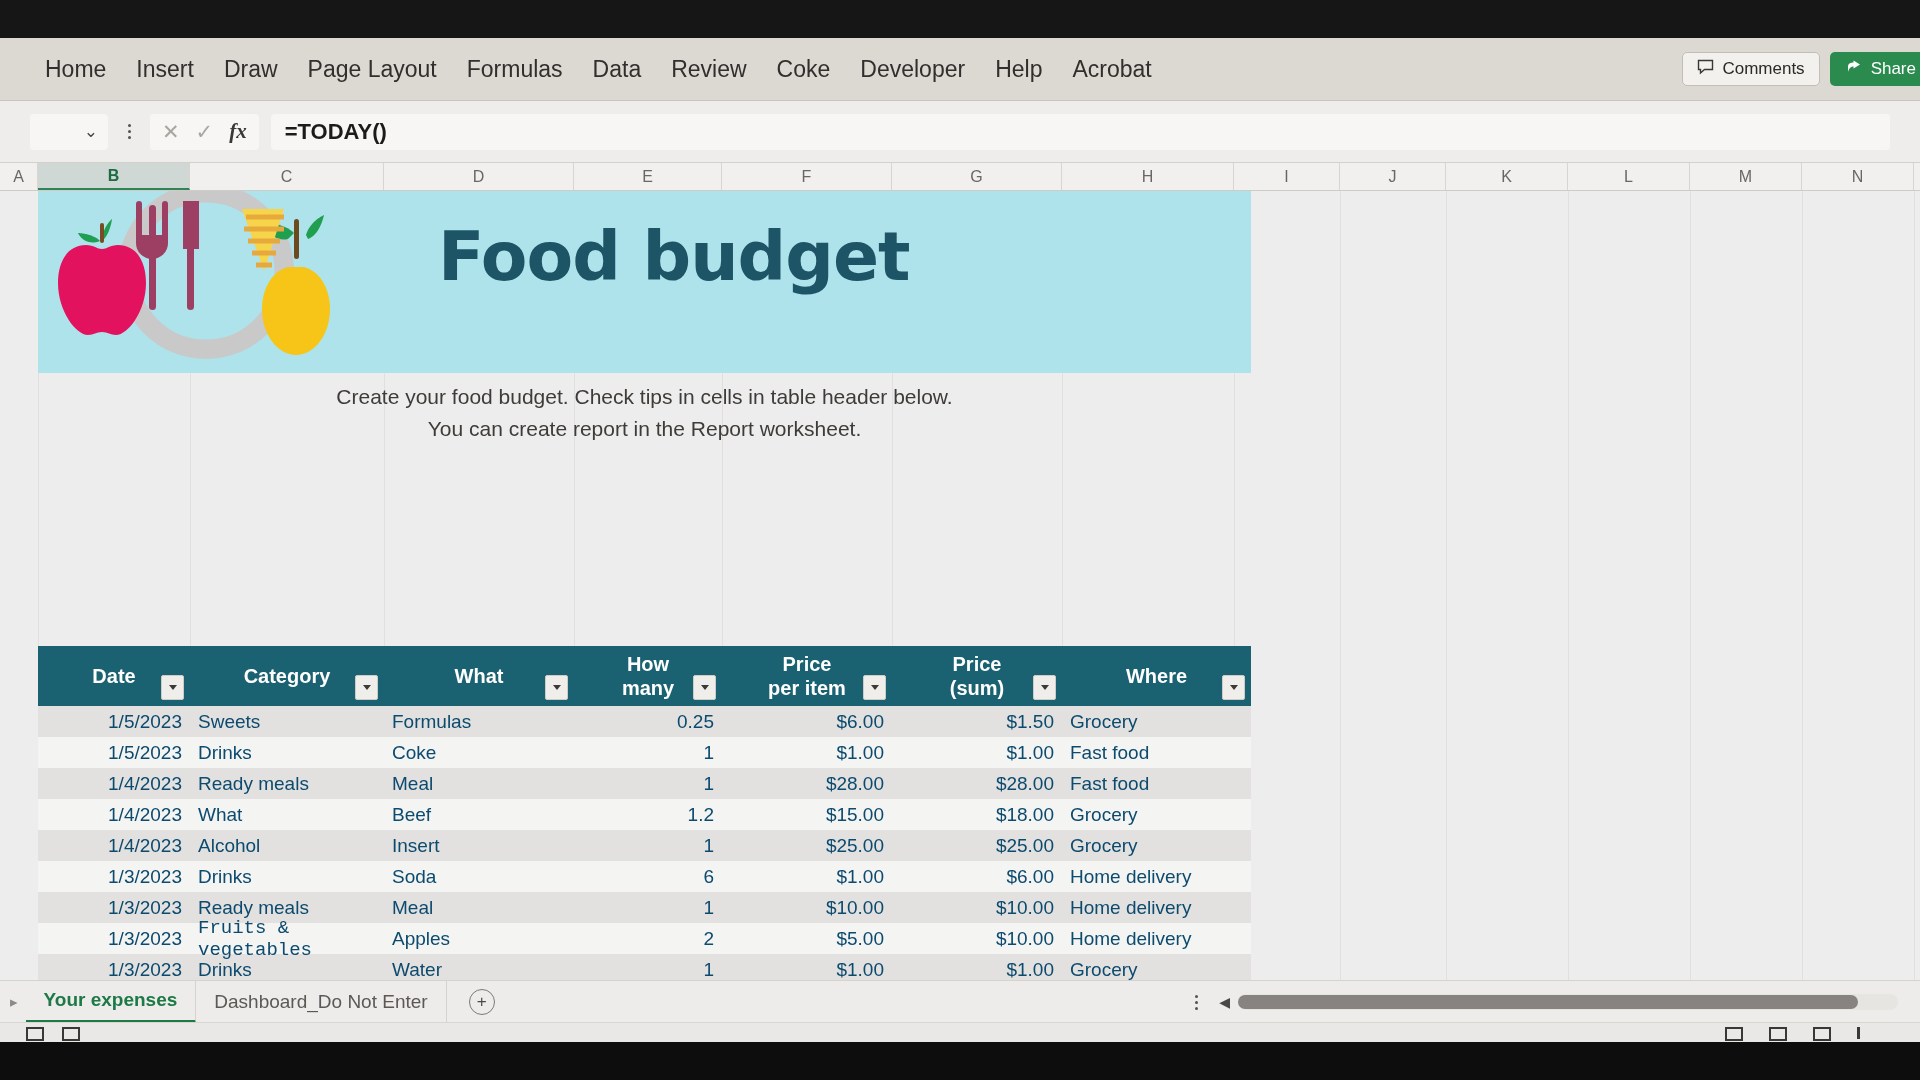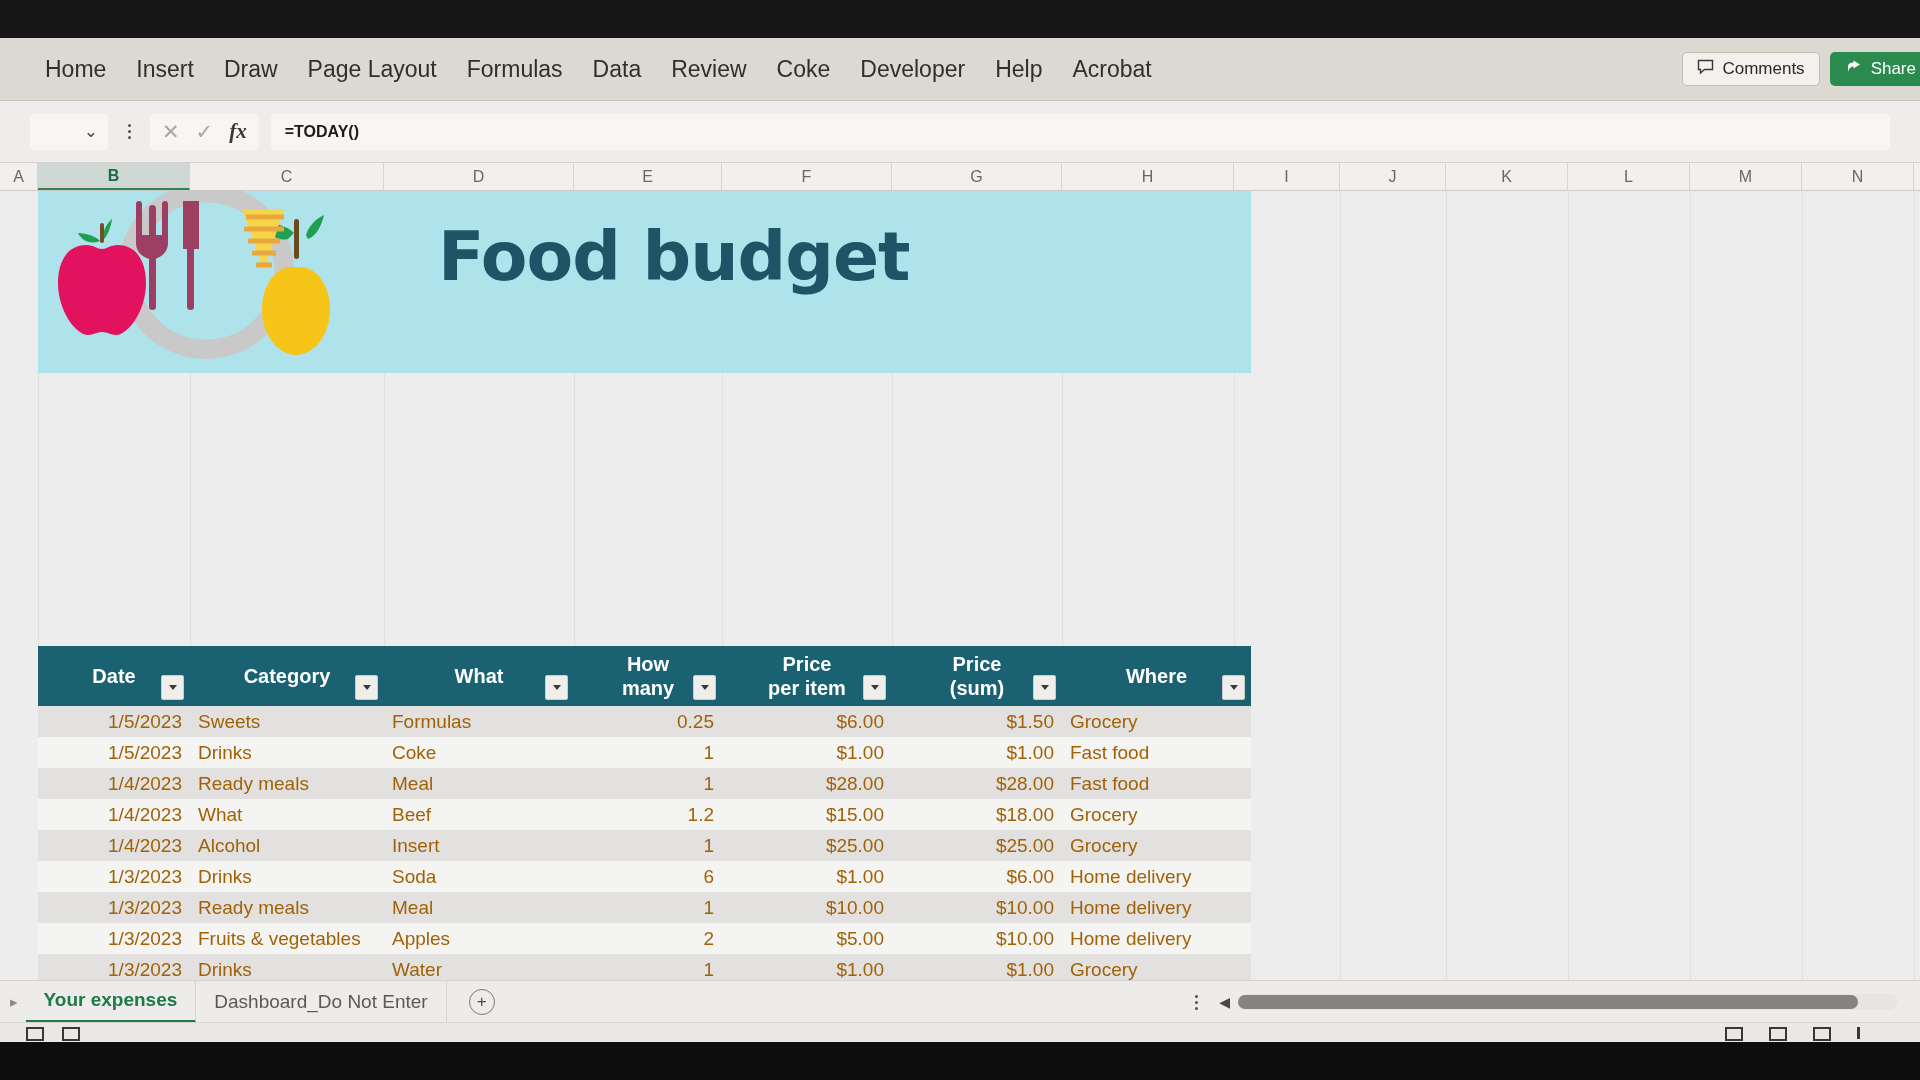--- a/index.html
+++ b/index.html
@@ -73,21 +73,21 @@
   .fb-icons {
     display: flex; align-items: center; gap: 16px; margin-left: 8px;
     background: #f7f6f4; height: 36px; padding: 0 12px; border-radius: 4px;
   }
   .fb-ic { font-size: 21px; color: #a9a6a1; line-height: 1; }
   .fb-fx { font-size: 21px; color: #3b3835; font-family: "Liberation Serif", serif; font-style: italic; font-weight: 700; }
   .fb-input {
     flex: 1; height: 36px; margin-left: 12px; margin-right: 30px;
     background: #f7f6f4; border-radius: 4px;
     display: flex; align-items: center; padding-left: 14px;
-    font-size: 16px; color: #1d1b19; font-weight: 600;
+    font-size: 22px; color: #1d1b19; font-weight: 600;
   }
 
   
   .colhdr {
     position: absolute; left: 0; top: 163px; width: 1920px; height: 28px;
     background: #f1f0ee; border-bottom: 1px solid #cfccc7;
     display: flex;
   }
   .colcell {
     height: 100%; display: flex; align-items: center; justify-content: center;
@@ -139,21 +139,21 @@
   .filt {
     position: absolute; right: 6px; bottom: 6px;
     width: 23px; height: 25px; background: #f0eeeb;
     border: 1px solid #cfccc7; border-radius: 2px;
     display: flex; align-items: center; justify-content: center;
   }
   .filt::after {
     content: ""; border-left: 4px solid transparent; border-right: 4px solid transparent;
     border-top: 5px solid #3c3a37;
   }
-  .trow { display: flex; height: 31px; align-items: center; font-size: 19px; color: #a16207; }
+  .trow { display: flex; height: 31px; align-items: center; font-size: 19px; color: #0c4a6e; }
   .trow.odd { background: #e2e1e0; }
   .trow.even { background: #f4f4f3; }
   .td { padding: 0 8px; display: flex; align-items: center; height: 100%; }
   .td.r { justify-content: flex-end; }
   .td.l { justify-content: flex-start; }
 
   
   .tabbar {
     position: absolute; left: 0; top: 980px; width: 1920px; height: 42px;
     background: #edeceb; border-top: 1px solid #d6d3ce;
@@ -319,20 +319,24 @@
         <path d="M238 58c-10-10-28-10-28-10s4 20 22 16z" fill="#1f9f4f"></path>
         <path d="M250 60c4-14 18-20 18-20s-4 20-16 24z" fill="#1f9f4f"></path>
         <rect x="238" y="44" width="5" height="40" rx="2.5" fill="#6b4a20"></rect>
 
         <path d="M186 34l42 0 -20 62z" fill="#f6d54a"></path>
         <path d="M190 42h38M188 54h40M192 66h32M196 78h24M200 90h16" stroke="#e8a93c" stroke-width="5" fill="none"></path>
       </svg>
       <div class="banner-title">Food budget</div>
     </div>
 
+    <div class="intro">
+      <div>Create your food budget. Check tips in cells in table header below.</div>
+      <div>You can create report in the Report worksheet.</div>
+    </div>
 
     <div class="tbl">
       <div class="thead" id="table-head">
           <div class="th" style="width: 152px;">
             <div class="th-label">Date</div>
             <div class="filt"></div>
           </div>
           <div class="th" style="width: 194px;">
             <div class="th-label">Category</div>
             <div class="filt"></div>
@@ -417,21 +421,21 @@
             <div class="td r" style="width: 152px;">1/3/2023</div>
             <div class="td l" style="width: 194px;">Ready meals</div>
             <div class="td l" style="width: 190px;">Meal</div>
             <div class="td r" style="width: 148px;">1</div>
             <div class="td r" style="width: 170px;">$10.00</div>
             <div class="td r" style="width: 170px;">$10.00</div>
             <div class="td l" style="width: 189px;">Home delivery</div>
           </div>
           <div class="trow even">
             <div class="td r" style="width: 152px;">1/3/2023</div>
-            <div class="td l" style="width: 194px;">Fruits &amp; vegetables</div>
+            <div class="td l" style="width: 194px; font-family: Liberation Mono, monospace;">Fruits &amp; vegetables</div>
             <div class="td l" style="width: 190px;">Apples</div>
             <div class="td r" style="width: 148px;">2</div>
             <div class="td r" style="width: 170px;">$5.00</div>
             <div class="td r" style="width: 170px;">$10.00</div>
             <div class="td l" style="width: 189px;">Home delivery</div>
           </div>
           <div class="trow odd">
             <div class="td r" style="width: 152px;">1/3/2023</div>
             <div class="td l" style="width: 194px;">Drinks</div>
             <div class="td l" style="width: 190px;">Water</div>

